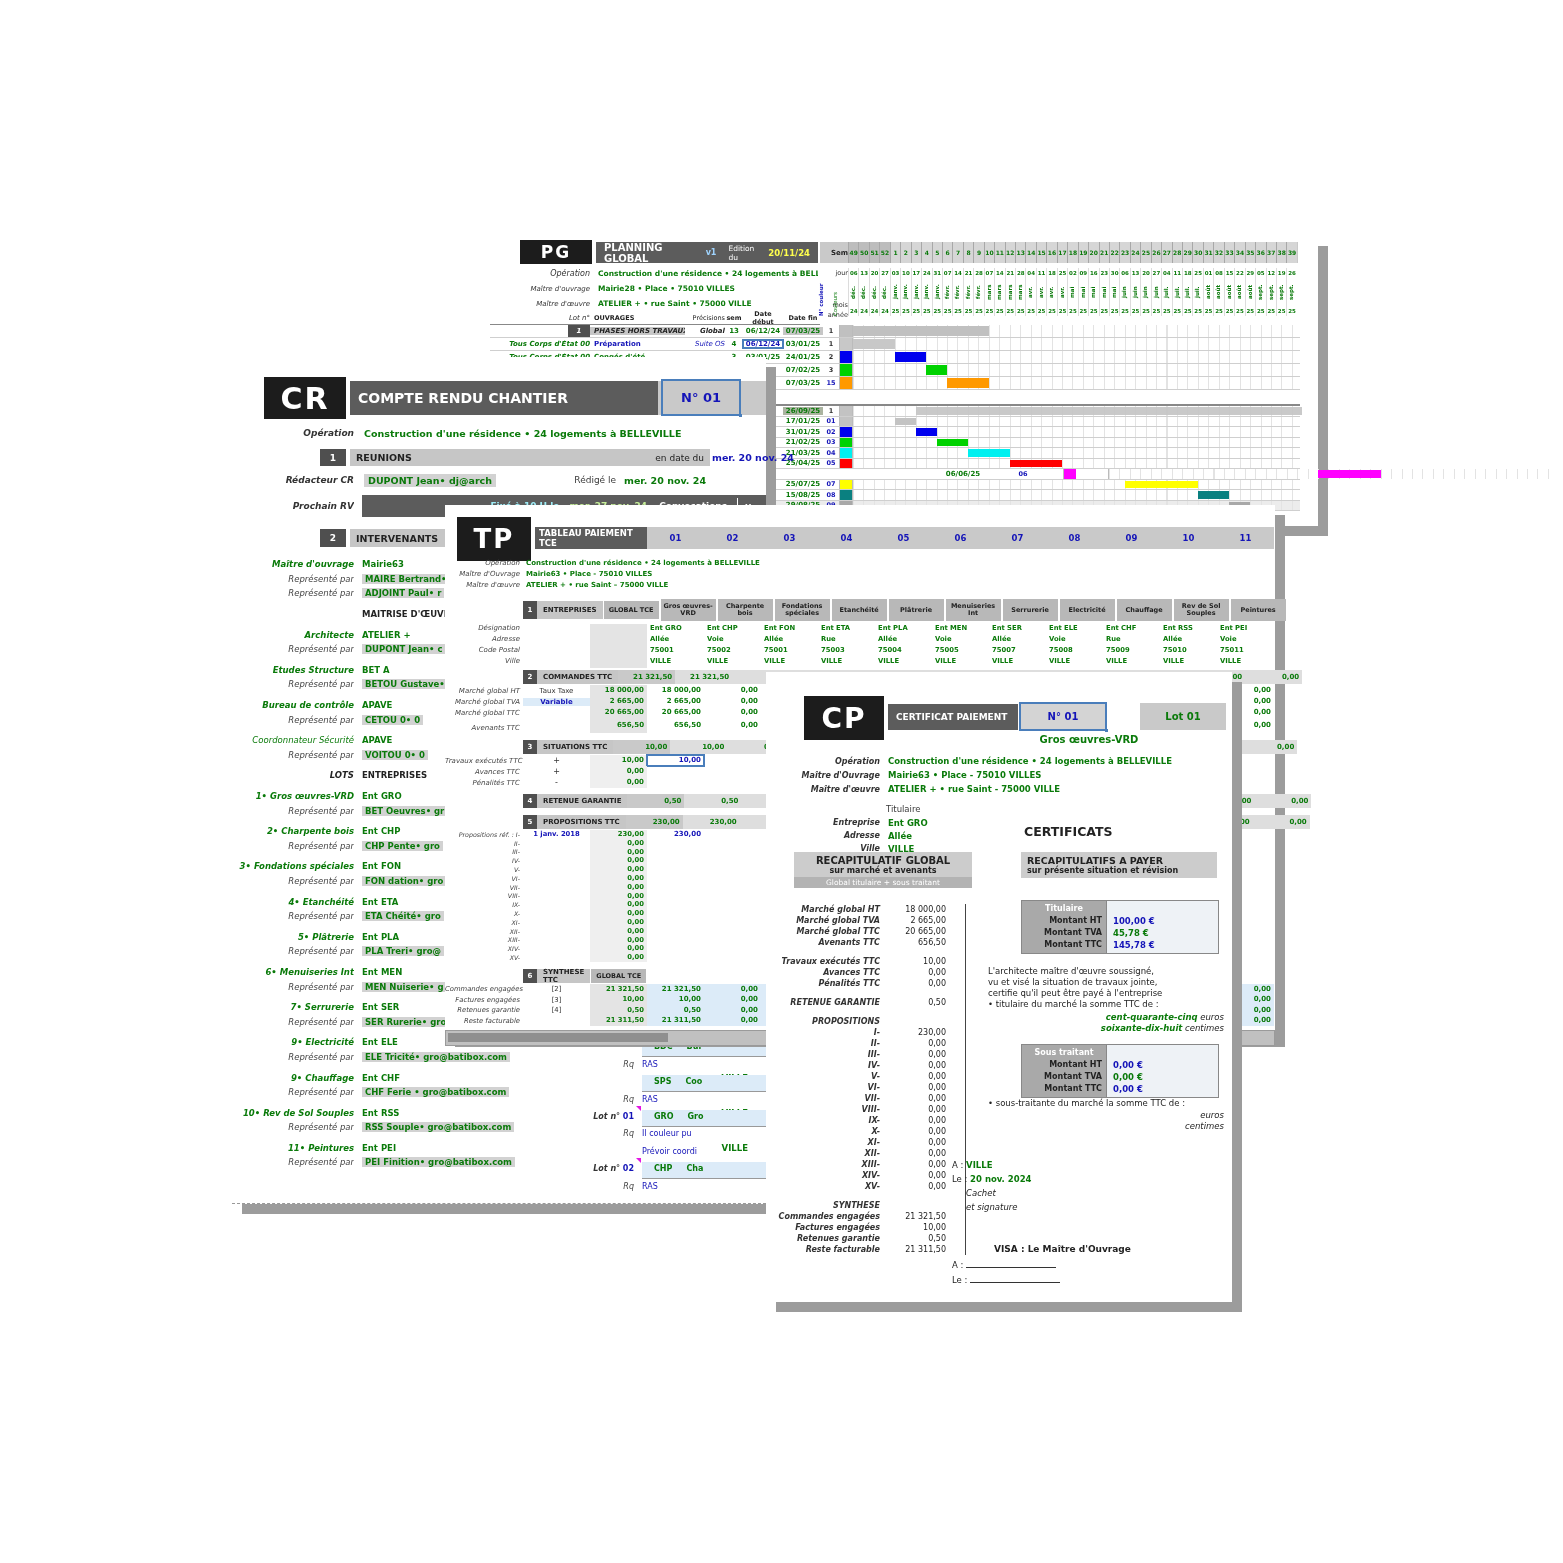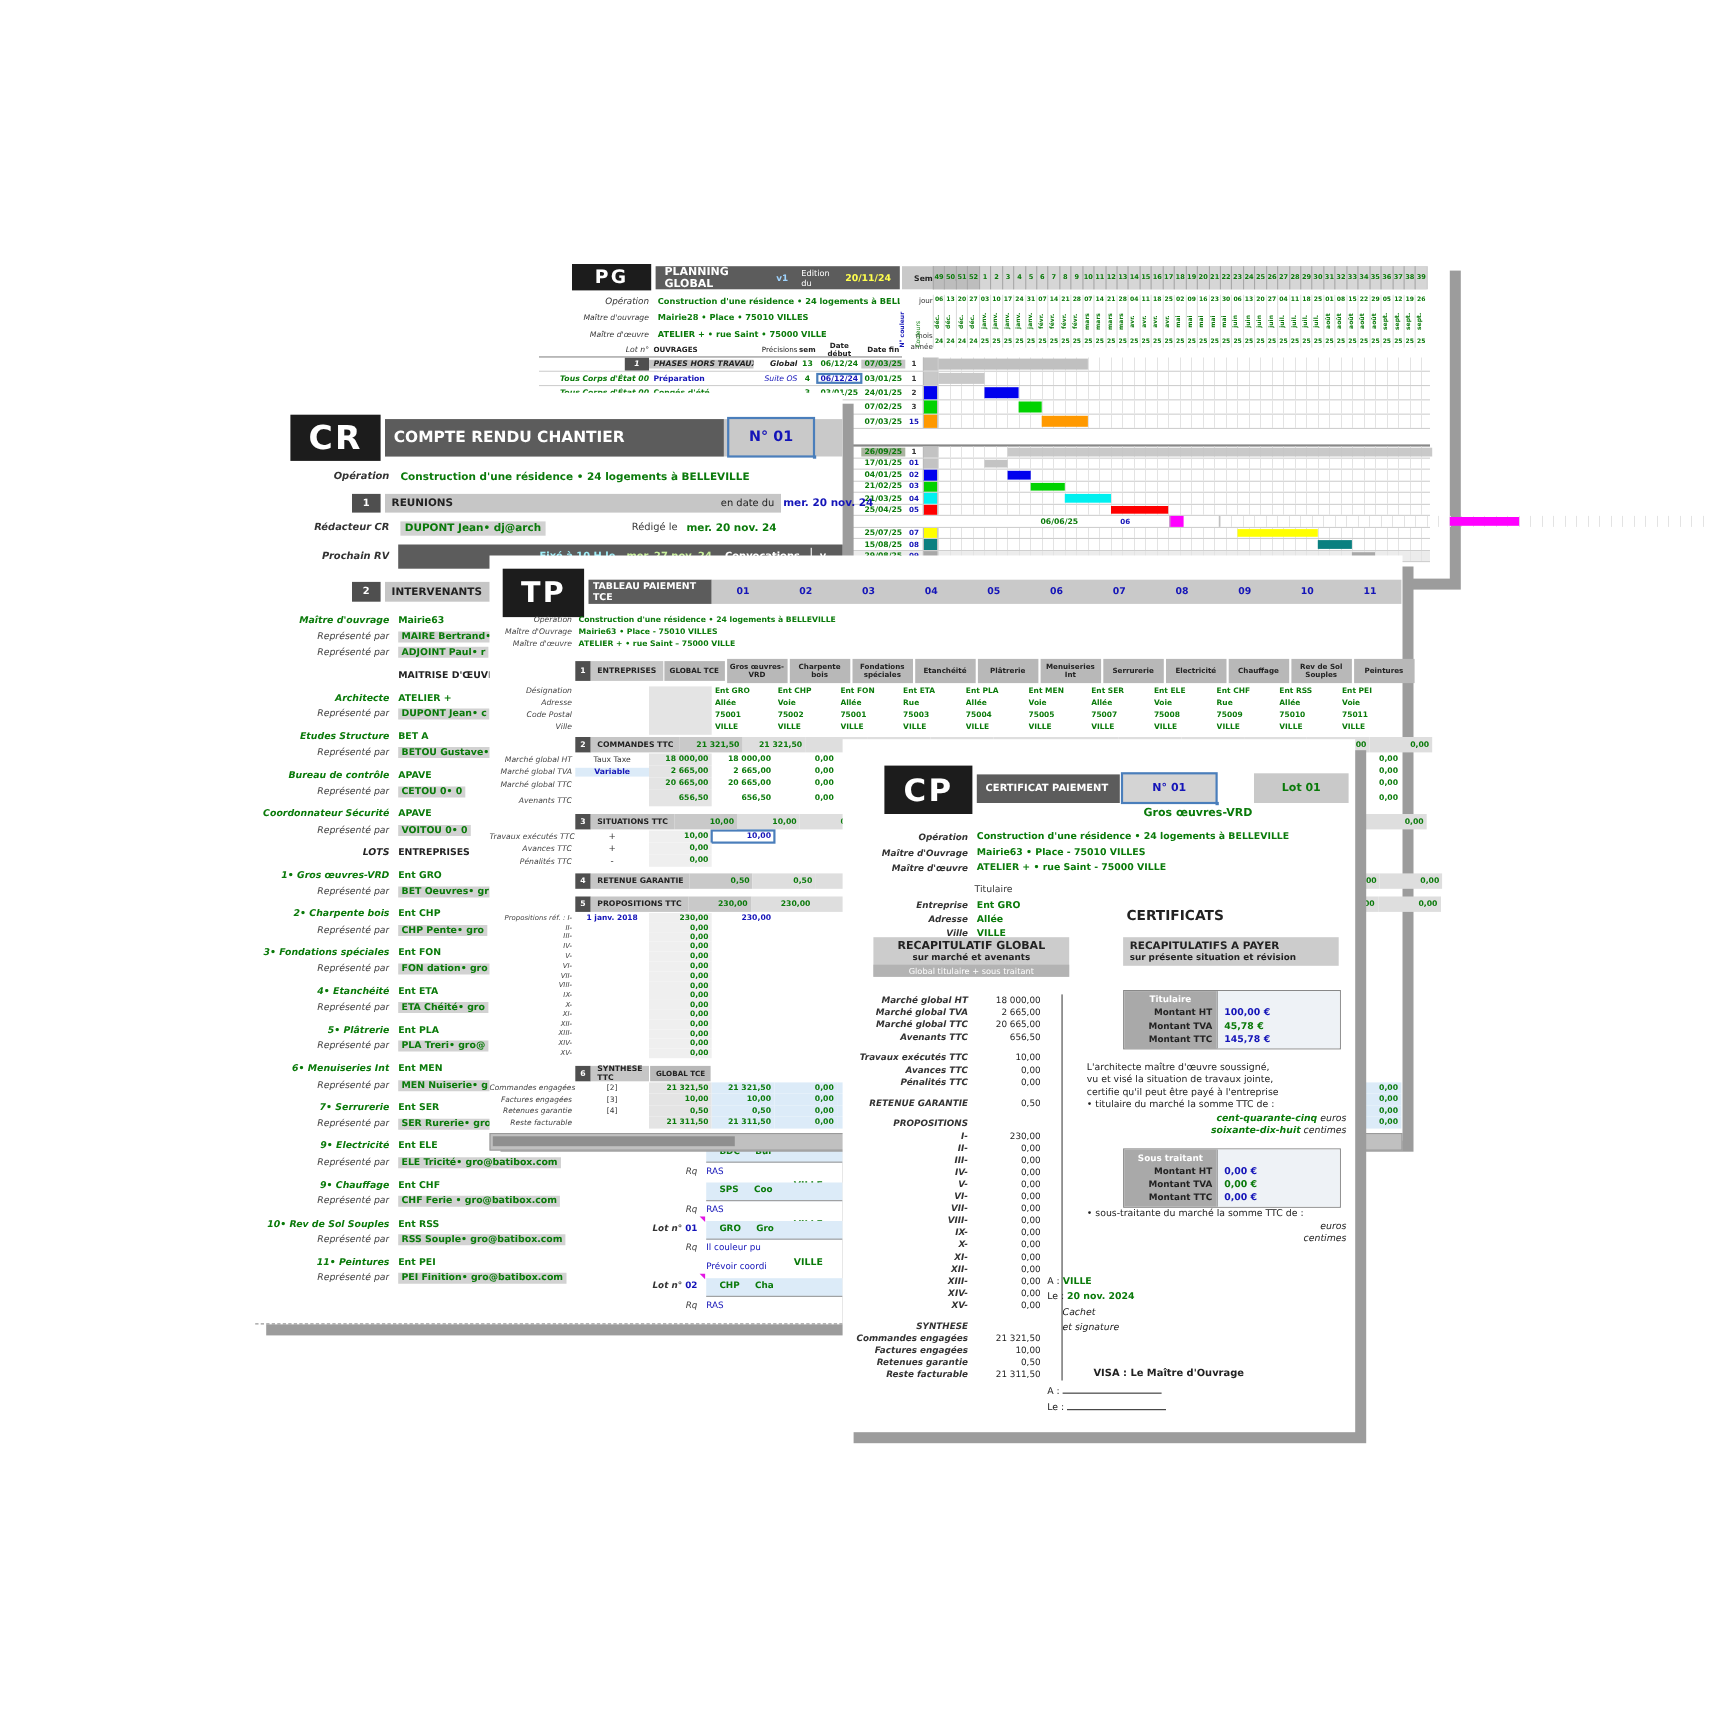--- a/index.html
+++ b/index.html
@@ -466,21 +466,21 @@
         <div class="pg-gantt">
           <div class="pg-bar" style="left: 41.8px; width: 20.9px; background: rgb(195, 195, 195); opacity: 1;"></div>
         </div>
       </div>
       <div class="pgrow" style="height: 10.5px; font-size: 7px; background: transparent;">
         <div class="pg-lot"></div>
         <div class="pg-ouv" style="color: rgb(10, 122, 10); font-weight: bold;"></div>
         <div class="pg-prec it" style="color: rgb(10, 122, 10);"></div>
         <div class="pg-sem green"></div>
         <div class="pg-date" style="color: rgb(10, 122, 10); font-weight: bold;"></div>
-        <div class="pg-date" style="color: rgb(10, 122, 10); font-weight: bold; background: transparent;">04/01/25</div>
+        <div class="pg-date" style="color: rgb(10, 122, 10); font-weight: bold; background: transparent;">31/01/25</div>
         <div class="pg-nc" style="color: rgb(20, 20, 184); font-weight: bold; font-size: 6.5px;">02</div>
         <div class="pg-cc" style="background: rgb(0, 0, 238);"></div>
         <div class="pg-gantt">
           <div class="pg-bar" style="left: 62.7px; width: 20.9px; background: rgb(0, 0, 238); opacity: 1;"></div>
         </div>
       </div>
       <div class="pgrow" style="height: 10.5px; font-size: 7px; background: transparent;">
         <div class="pg-lot"></div>
         <div class="pg-ouv" style="color: rgb(10, 122, 10); font-weight: bold;"></div>
         <div class="pg-prec it" style="color: rgb(10, 122, 10);"></div>
@@ -654,21 +654,21 @@
       </div>
       <div class="cr-row" style="height: 14.6px; margin-top: 6px;">
         <div class="cr-lab" style="font-size: 8.5px;"><span style="color: rgb(10, 122, 10); font-weight: bold; font-style: italic; text-align: right;">Bureau de contrôle</span></div>
         <div class="cr-val" style="font-size: 8.5px;"><span style="color: rgb(10, 122, 10); font-weight: bold;">APAVE</span></div>
       </div>
       <div class="cr-row" style="height: 14.6px; margin-top: 0px;">
         <div class="cr-lab" style="font-size: 8.5px;"><span style="color: rgb(68, 68, 68); font-style: italic;">Représenté par</span></div>
         <div class="cr-val" style="font-size: 8.5px;"><span style="color: rgb(10, 122, 10); font-weight: bold; background: rgb(210, 210, 210); padding: 1px 3px;">CETOU 0• 0</span></div>
       </div>
       <div class="cr-row" style="height: 14.6px; margin-top: 6px;">
-        <div class="cr-lab" style="font-size: 8.5px;"><span style="color: rgb(10, 122, 10); font-weight: bold; font-style: italic;">Coordonnateur Sécurité</span></div>
+        <div class="cr-lab" style="font-size: 8.5px;"><span style="color: rgb(10, 122, 10); font-weight: normal; font-style: italic;">Coordonnateur Sécurité</span></div>
         <div class="cr-val" style="font-size: 8.5px;"><span style="color: rgb(10, 122, 10); font-weight: bold;">APAVE</span></div>
       </div>
       <div class="cr-row" style="height: 14.6px; margin-top: 0px;">
         <div class="cr-lab" style="font-size: 8.5px;"><span style="color: rgb(68, 68, 68); font-style: italic;">Représenté par</span></div>
         <div class="cr-val" style="font-size: 8.5px;"><span style="color: rgb(10, 122, 10); font-weight: bold; background: rgb(210, 210, 210); padding: 1px 3px;">VOITOU 0• 0</span></div>
       </div>
       <div class="cr-row" style="height: 14.6px; margin-top: 6px;">
         <div class="cr-lab" style="font-size: 8.5px;"><span style="color: rgb(34, 34, 34); font-weight: bold; font-style: italic;">LOTS</span></div>
         <div class="cr-val" style="font-size: 8.5px;"><span style="color: rgb(34, 34, 34); font-weight: bold;">ENTREPRISES</span></div>
       </div>

